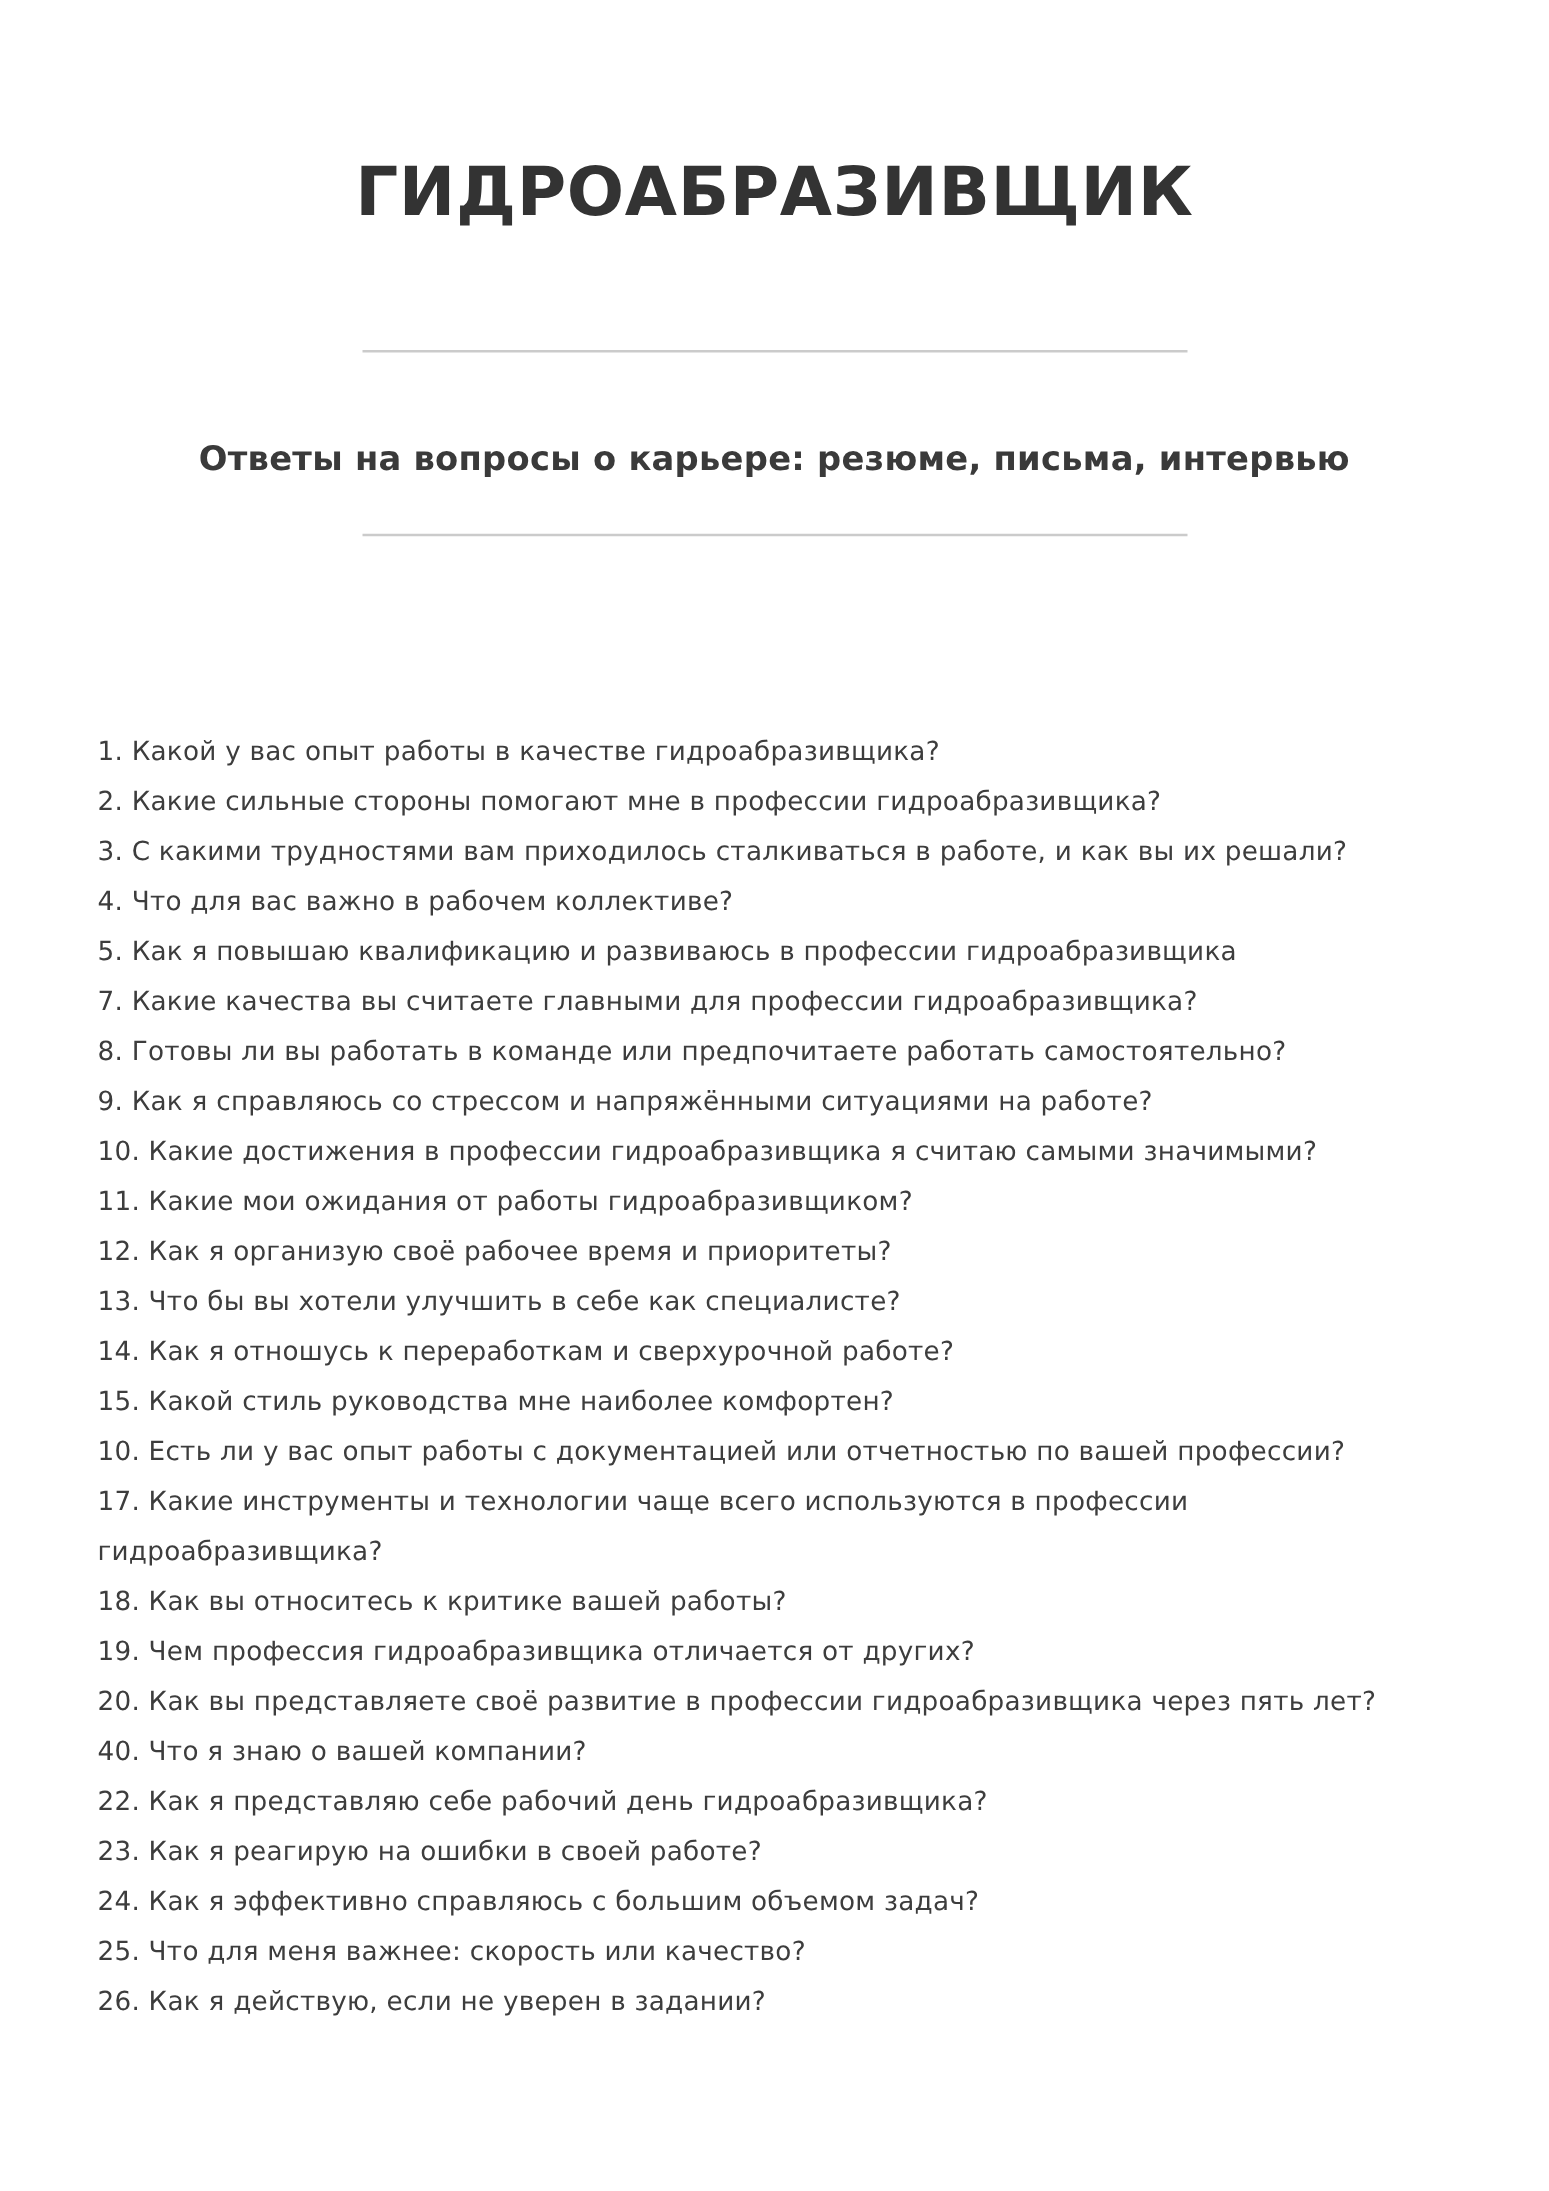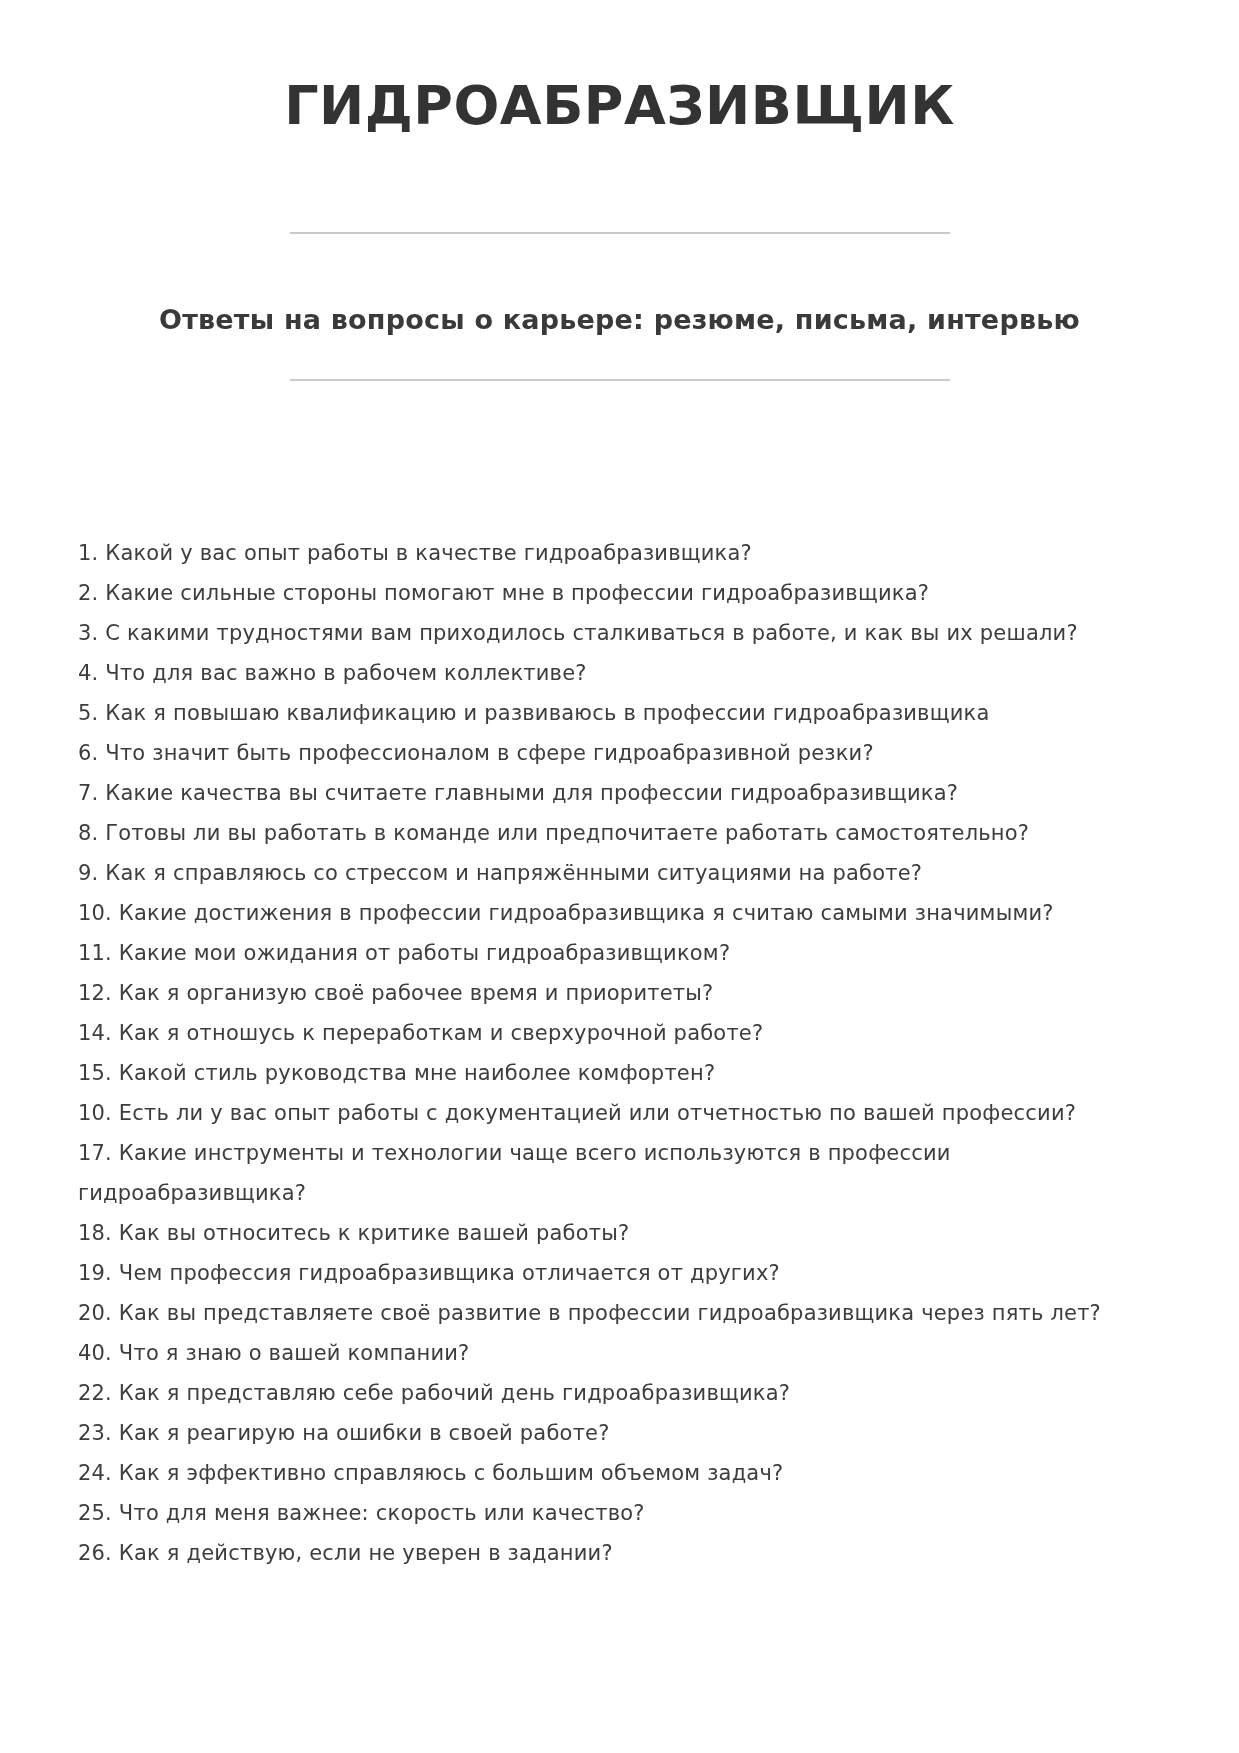--- a/index.html
+++ b/index.html
@@ -12,21 +12,21 @@
     position: relative;
     width: 1239px;
     height: 1753px;
     margin: 0 auto;
     background: #ffffff;
     overflow: hidden;
     font-family: "DejaVu Sans", "Liberation Sans", sans-serif;
   }
   .title {
     margin: 0;
-    padding-top: 72px;
+    padding-top: 120px;
     text-align: center;
     font-size: 54px;
     line-height: 1.25;
     font-weight: 700;
     color: #333333;
     letter-spacing: 0.5px;
   }
   .divider {
     width: 660px;
     height: 0;
@@ -72,27 +72,27 @@
   <div class="subtitle">Ответы на вопросы о карьере: резюме, письма, интервью</div>
 
   <div class="divider divider-bottom"></div>
 
   <div class="questions">
       <p class="question-item">1. Какой у вас опыт работы в качестве гидроабразивщика?</p>
       <p class="question-item">2. Какие сильные стороны помогают мне в профессии гидроабразивщика?</p>
       <p class="question-item">3. С какими трудностями вам приходилось сталкиваться в работе, и как вы их решали?</p>
       <p class="question-item">4. Что для вас важно в рабочем коллективе?</p>
       <p class="question-item">5. Как я повышаю квалификацию и развиваюсь в профессии гидроабразивщика</p>
-      <p class="question-item">6. Что значит быть профессионалом в сфере гидроабразивной резки?</p>
       <p class="question-item">7. Какие качества вы считаете главными для профессии гидроабразивщика?</p>
       <p class="question-item">8. Готовы ли вы работать в команде или предпочитаете работать самостоятельно?</p>
       <p class="question-item">9. Как я справляюсь со стрессом и напряжёнными ситуациями на работе?</p>
       <p class="question-item">10. Какие достижения в профессии гидроабразивщика я считаю самыми значимыми?</p>
       <p class="question-item">11. Какие мои ожидания от работы гидроабразивщиком?</p>
       <p class="question-item">12. Как я организую своё рабочее время и приоритеты?</p>
+      <p class="question-item">13. Что бы вы хотели улучшить в себе как специалисте?</p>
       <p class="question-item">14. Как я отношусь к переработкам и сверхурочной работе?</p>
       <p class="question-item">15. Какой стиль руководства мне наиболее комфортен?</p>
       <p class="question-item">10. Есть ли у вас опыт работы с документацией или отчетностью по вашей профессии?</p>
       <p class="question-item">17. Какие инструменты и технологии чаще всего используются в профессии гидроабразивщика?</p>
       <p class="question-item">18. Как вы относитесь к критике вашей работы?</p>
       <p class="question-item">19. Чем профессия гидроабразивщика отличается от других?</p>
       <p class="question-item">20. Как вы представляете своё развитие в профессии гидроабразивщика через пять лет?</p>
       <p class="question-item">40. Что я знаю о вашей компании?</p>
       <p class="question-item">22. Как я представляю себе рабочий день гидроабразивщика?</p>
       <p class="question-item">23. Как я реагирую на ошибки в своей работе?</p>

